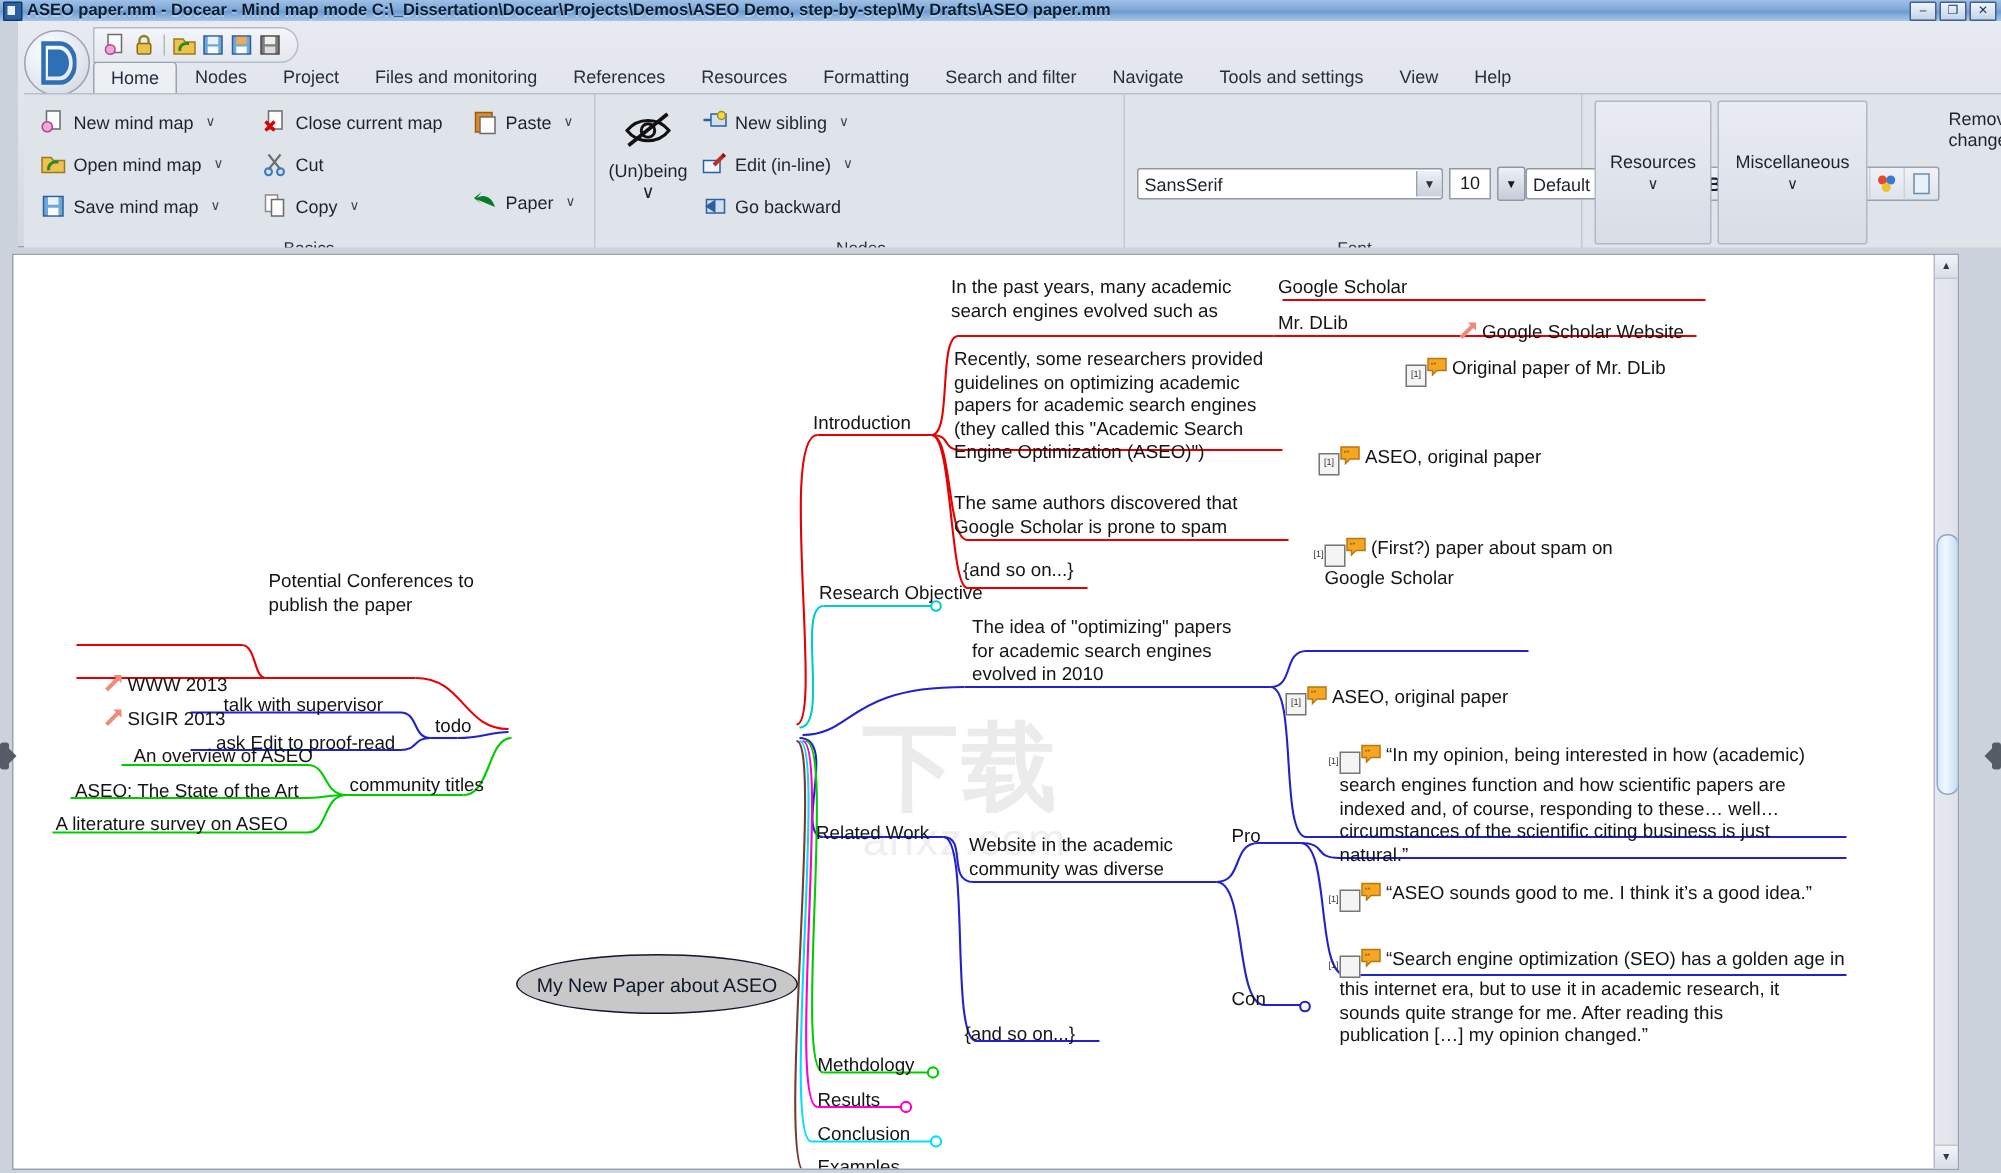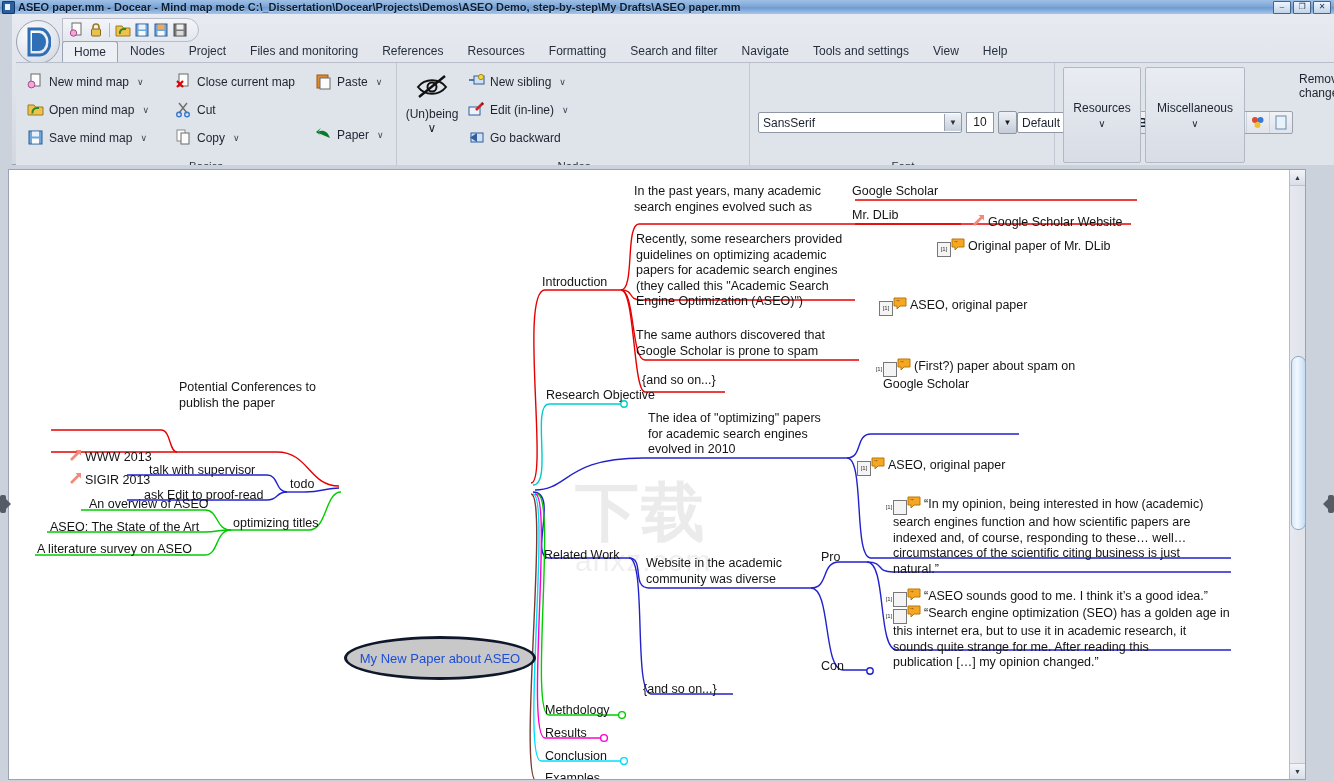--- a/index.html
+++ b/index.html
@@ -190,23 +190,23 @@
   .wm-sub{font-size:30px;color:#8a8a8a;letter-spacing:1px;}
 
   
   .svg-layer{position:absolute;left:0;top:0;width:1296px;height:609px;pointer-events:none;}
   .node{
     position:absolute;font-size:12.5px;line-height:15.5px;color:#141414;
     white-space:pre-line;cursor:default;
   }
   .root{
     position:absolute;left:335px;top:466px;width:186px;height:38px;
-    border-radius:50%;background:#c8c8c8;border:3px solid #0f172a;
+    border-radius:50%;background:#c8c8c8;border:1px solid #0f172a;
     display:flex;align-items:center;justify-content:center;
-    font-size:13px;color:#1d4ed8;
+    font-size:13px;color:#0f172a;
   }
   .doc-ic{
     display:inline-block;width:12px;height:13px;background:#f4f4f4;border:1px solid #777;
     font-size:6px;line-height:13px;text-align:center;color:#333;vertical-align:-2px;
   }
   .bub-ic{
     display:inline-block;width:14px;height:13px;vertical-align:-2px;margin-right:3px;
   }
   .arrow-ic{display:inline-block;width:14px;height:13px;vertical-align:-2px;margin-right:2px;}
   .hang{padding-left:22px;text-indent:-22px;}
@@ -613,21 +613,21 @@
               <path d="M2 11 L11 2" stroke="#f08a7a" stroke-width="2.6"></path>
               <path d="M12 1 L12 6.5 L6.5 1 z" fill="#f08a7a"></path>
             </svg>
         </span><span>SIGIR 2013</span>
       </div>
 
       <div class="node" style="left:281px;top:307px">todo</div>
       <div class="node" style="left:140px;top:293px">talk with supervisor</div>
       <div class="node" style="left:135px;top:318px">ask Edit to proof-read</div>
 
-      <div class="node" style="left:224px;top:346px">optimizing titles</div>
+      <div class="node" style="left:224px;top:346px">community titles</div>
       <div class="node" style="left:80px;top:327px">An overview of ASEO</div>
       <div class="node" style="left:41px;top:350px">ASEO: The State of the Art</div>
       <div class="node" style="left:28px;top:372px">A literature survey on ASEO</div>
 
       <div class="node" style="left:533px;top:105px">Introduction</div>
 
       <div class="node" style="left:625px;top:14px;width:205px">In the past years, many academic
 search engines evolved such as</div>
       <div class="node" style="left:843px;top:14px">Google Scholar</div>
       <div class="node" style="left:843px;top:38px">Mr. DLib</div>
@@ -713,21 +713,21 @@
 
       <div class="node hang" style="left:862px;top:387px;width:378px">
         <span class="doc-ic">[1]</span><span class="bub-ic">
           <svg width="14" height="13" viewBox="0 0 14 13">
               <path d="M1 1 h12 v8 h-6 l-3 3 v-3 h-3 z" fill="#f5a623" stroke="#b8770d"></path>
               <text x="3" y="7" font-size="5" fill="#5a3a00">“”</text>
             </svg>
         </span><span>“ASEO sounds good to me. I think it’s a good idea.”</span>
       </div>
 
-      <div class="node hang" style="left:862px;top:404px;width:372px">
+      <div class="node hang" style="left:862px;top:431px;width:372px">
         <span class="doc-ic">[1]</span><span class="bub-ic">
           <svg width="14" height="13" viewBox="0 0 14 13">
               <path d="M1 1 h12 v8 h-6 l-3 3 v-3 h-3 z" fill="#f5a623" stroke="#b8770d"></path>
               <text x="3" y="7" font-size="5" fill="#5a3a00">“”</text>
             </svg>
         </span><span>“Search engine optimization (SEO) has a golden age in
 this internet era, but to use it in academic research, it
 sounds quite strange for me. After reading this
 publication […] my opinion changed.”</span>
       </div>

